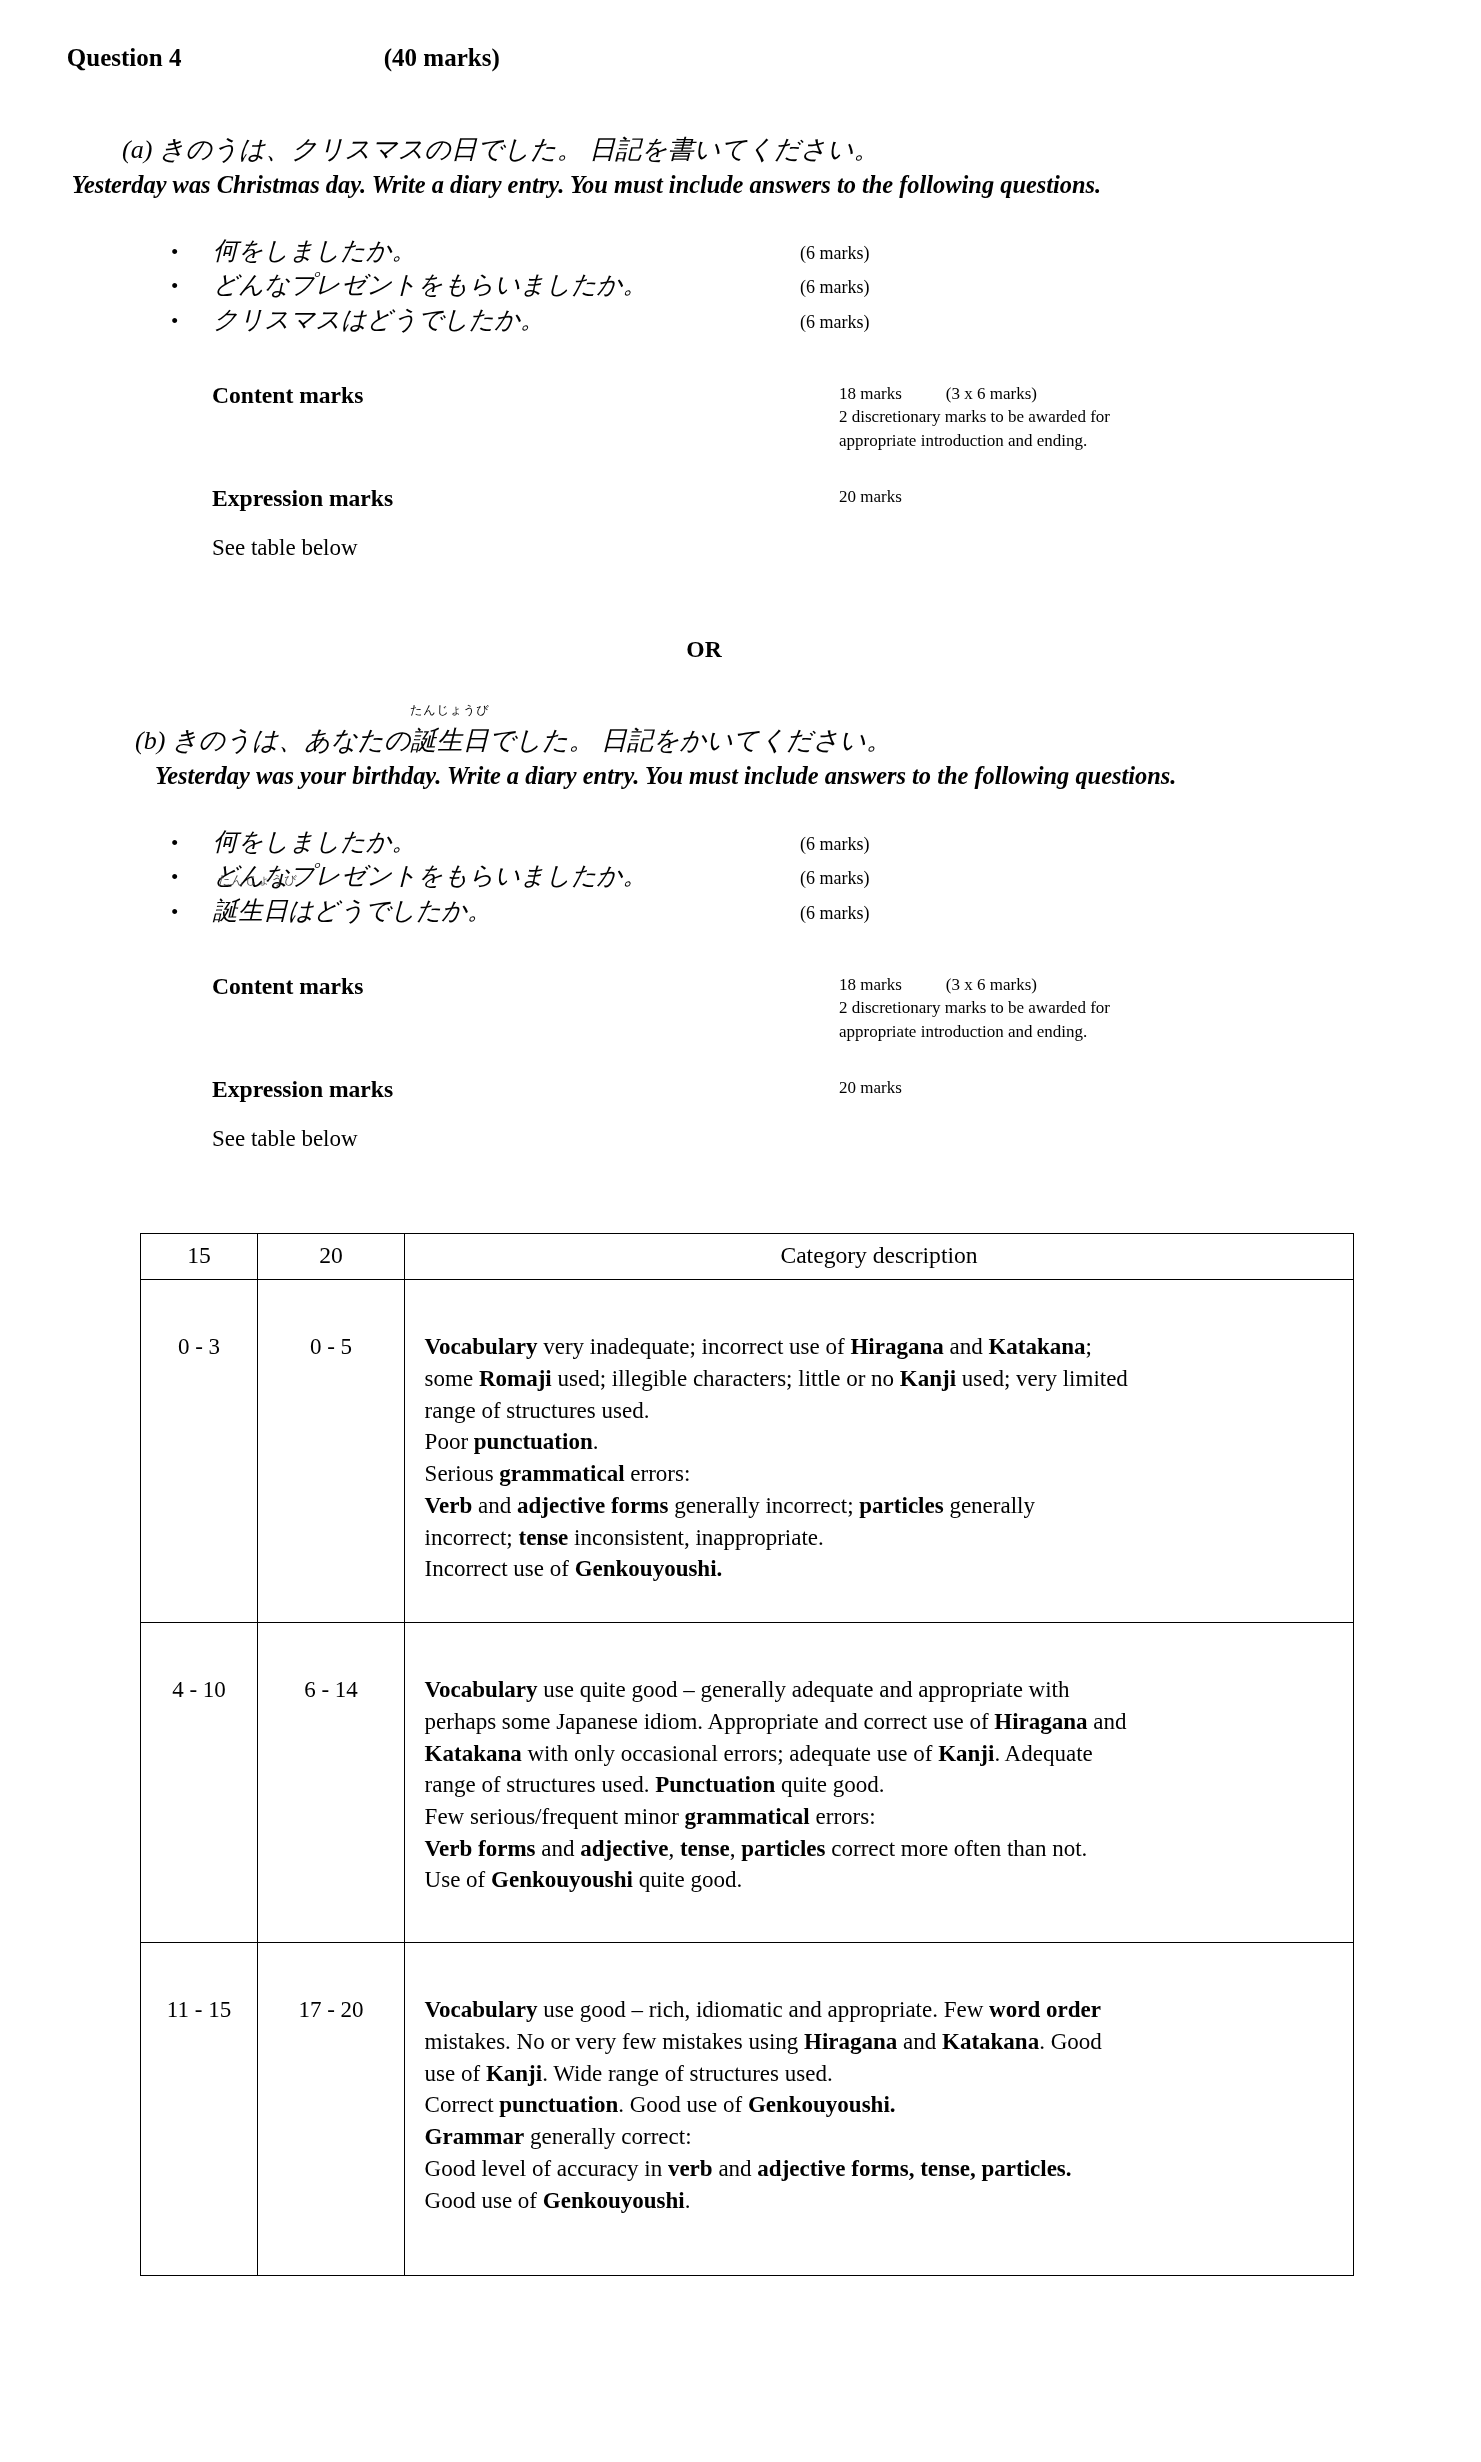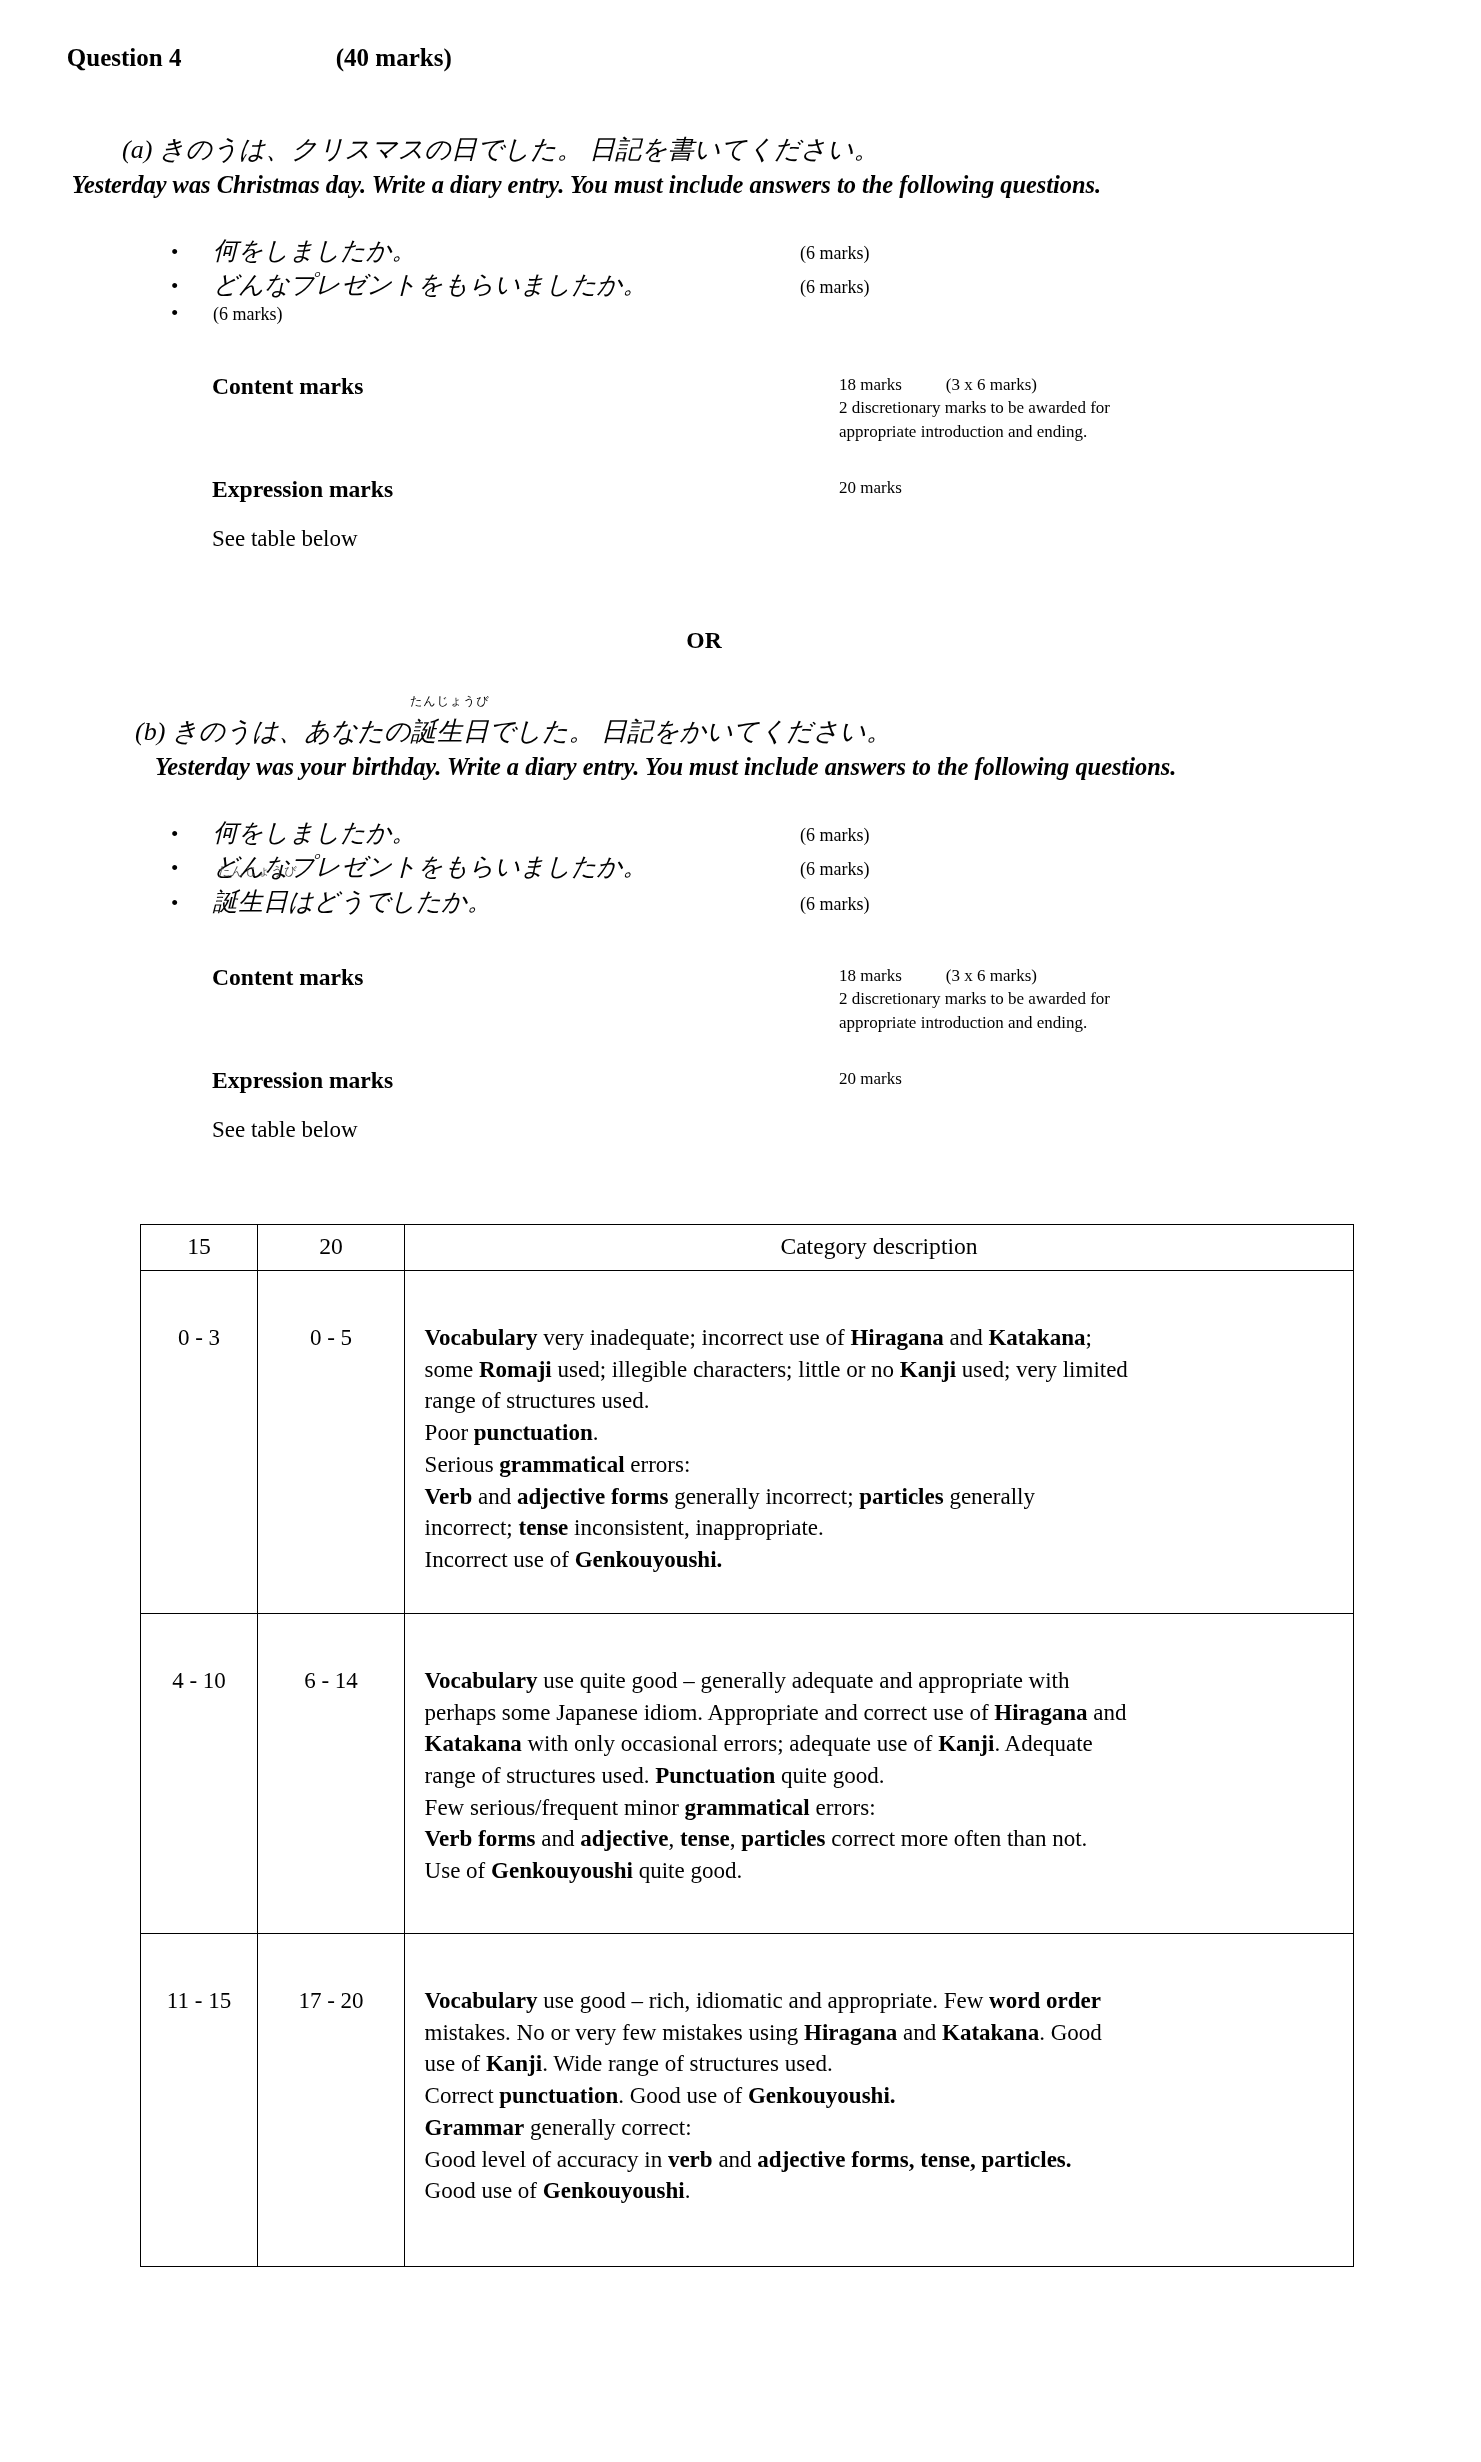--- a/index.html
+++ b/index.html
@@ -17,20 +17,21 @@
     box-sizing: border-box;
     padding: 33px 57px 24.4px 57px;
   }
   
   .qhead {
     display: flex;
     align-items: baseline;
     font-weight: bold;
     font-size: 25px;
     margin: 11.4px 0 0 9.8px;
+    gap: 48px;
   }
   .qhead .qlabel { width: 269px; }
   .qhead .qmarks { }
 
   
   .part {
     margin-top: 60px;
   }
   .part-jp-line {
     font-style: italic;
@@ -209,20 +210,21 @@
         <span class="btext jp">何をしましたか。</span>
         <span class="bmarks">(6 marks)</span>
       </li>
       <li>
         <span class="dot">•</span>
         <span class="btext jp">どんなプレゼントをもらいましたか。</span>
         <span class="bmarks">(6 marks)</span>
       </li>
       <li>
         <span class="dot">•</span>
+        <span class="btext jp">クリスマスはどうでしたか。</span>
         <span class="bmarks">(6 marks)</span>
       </li>
     </ul>
 
     <div class="markrow">
       <div class="mlabel">Content marks</div>
       <div class="mvalue">
         <div class="line1">
           <span class="num">18 marks</span><span>(3  x  6 marks)</span>
         </div>

